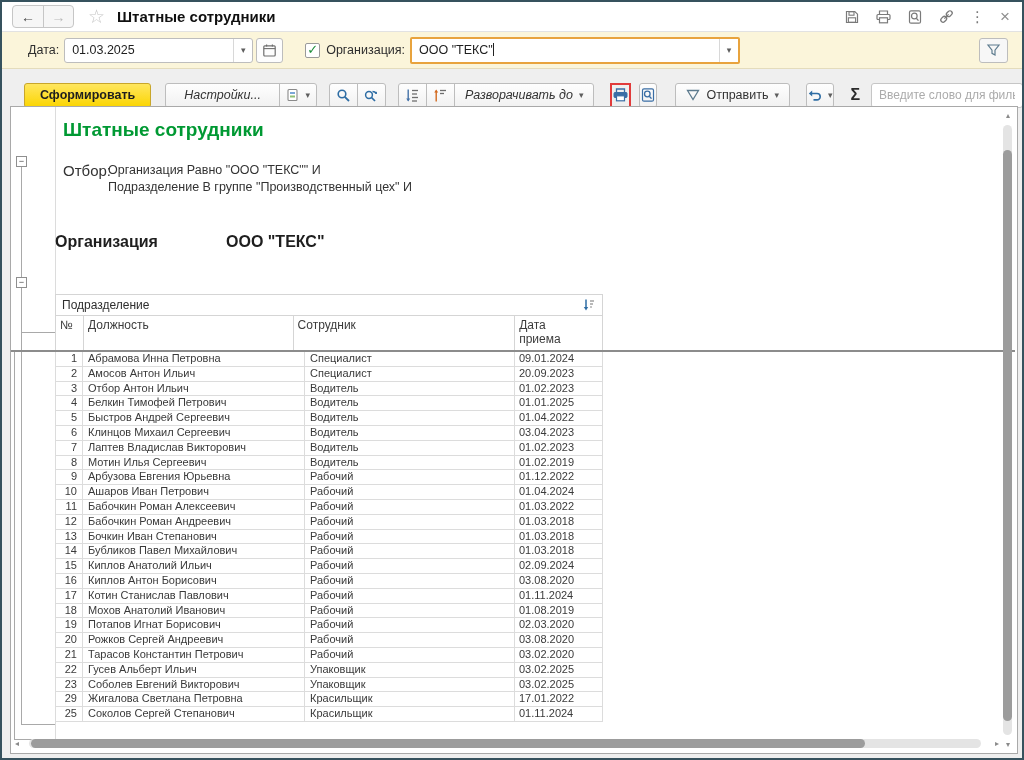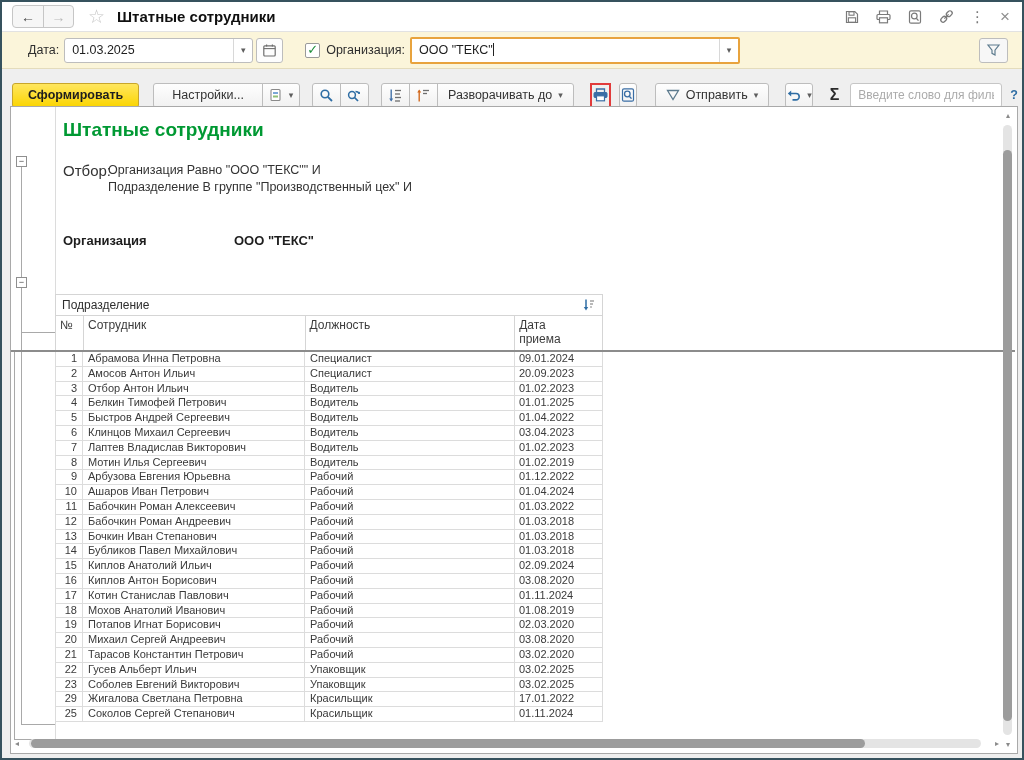--- a/index.html
+++ b/index.html
@@ -25,42 +25,42 @@
   .datefield .val { width:168px; padding:0 7px; font-size:12.5px; color:#1E1E1E; }
   .fcaret { width:19px; height:100%; display:flex; align-items:center; justify-content:center; font-size:9px; color:#5E5E5E; border-left:1px solid #D8D8D8; }
   .calbtn { width:27px; height:25px; border:1px solid #BDBDBD; border-radius:3px; background:#FDFDFD; margin-left:3px; display:flex; align-items:center; justify-content:center; }
   .checkbox { width:15px; height:15px; border:1px solid #9A9A9A; border-radius:2px; background:#fff; margin:0 6px 0 22px; color:#1E8E3C; font-size:13px; line-height:12px; text-align:center; font-weight:bold; }
   .orgfield { display:flex; align-items:center; height:27px; width:330px; background:#fff; border:2px solid #E8A33D; border-radius:2px; }
   .orgfield .val { flex:1; padding:0 7px; font-size:12.5px; color:#1E1E1E; white-space:nowrap; overflow:hidden; }
   .cursorbar { display:inline-block; width:1px; height:13px; background:#222; vertical-align:-2px; }
   .funnelbtn { margin-left:auto; width:29px; height:25px; border:1px solid #BDBDBD; border-radius:3px; background:#F7F7F7; display:flex; align-items:center; justify-content:center; }
 
   
-  .toolbar { height:52px; display:flex; align-items:center; padding:0 10px; gap:8px; }
+  .toolbar { height:52px; display:flex; align-items:center; padding:0 22px; gap:8px; }
   .btn { height:25px; border:1px solid #BDBDBD; border-radius:3px; background:linear-gradient(#FEFEFE,#F1F1F1); font-size:12.5px; color:#333; display:flex; align-items:center; padding:0 10px; gap:6px; white-space:nowrap; }
   .btn .bcaret { font-size:9px; color:#5E5E5E; }
   .btn.yellow { background:linear-gradient(#FFE65E,#FBD501); border-color:#C8A62B; font-weight:bold; color:#1E1E1E; padding:0 15px; }
-  .group { display:flex; }
+  .group { display:flex;font-style:italic; }
   .group .btn { border-radius:0; margin-left:-1px; }
   .group .btn:first-child { border-radius:3px 0 0 3px; margin-left:0; }
   .group .btn:last-child { border-radius:0 3px 3px 0; }
   .iconbtn { width:29px; padding:0; justify-content:center; }
   .redbox { border:2px solid #E13B3B; display:flex; align-items:center; justify-content:center; width:30px; height:25px; background:transparent; }
   .sigma { font-size:16px; font-weight:bold; color:#2B2B2B; padding:0 3px; }
   .filterinput { height:25px; width:152px; border:1px solid #C6C6C6; border-radius:3px; padding:0 7px; font-size:12px; color:#333; background:#fff; outline:none; font-family:"Liberation Sans","DejaVu Sans",sans-serif; }
   .filterinput::placeholder { color:#ABABAB; }
   .qmark { color:#2E6DA4; font-size:12.5px; font-weight:bold; }
 
   
   .report { position:absolute; left:8px; top:104px; width:1008px; height:648px; background:#fff; border:1px solid #A9A9A9; overflow:hidden; }
   .colA-line { position:absolute; left:44px; top:0; width:1px; height:633px; background:#DCDCDC; }
   .rtitle { position:absolute; left:52px; top:12px; font-size:19px; font-weight:bold; color:#009933; }
   .sel-label { position:absolute; left:52px; top:55px; font-size:15px; color:#333; }
   .sel-lines { position:absolute; left:97px; top:55px; font-size:12.5px; color:#333; line-height:17px; }
-  .kvrow { position:absolute; left:52px; font-size:13px; font-weight:bold; color:#1E1E1E; }
+  .kvrow { position:absolute; left:44px; font-size:16px; font-weight:bold; color:#1E1E1E; }
   .kvrow .v { position:absolute; left:171px; top:0; white-space:nowrap; }
   .kvrow .vnum { position:absolute; left:248px; top:0; width:82px; text-align:right; }
 
   .bracket { position:absolute; border-left:1px solid #A9A9A9; border-bottom:1px solid #A9A9A9; }
   .minusbox { position:absolute; width:11px; height:11px; border:1px solid #8F8F8F; background:#fff; font-size:9px; line-height:8px; text-align:center; color:#444; }
 
   .gh { position:absolute; left:44px; top:187px; width:548px; height:22px; border:1px solid #D5D5D5; display:flex; align-items:center; padding:0 6px; font-size:12px; color:#2E2E2E; background:#fff; }
   .gh .sorticon { margin-left:auto; }
   .cols { position:absolute; left:44px; top:209px; width:548px; height:34px; display:flex; border-left:1px solid #D5D5D5; background:#fff; }
   .cols .c { border-right:1px solid #D5D5D5; font-size:12px; color:#3C3C3C; padding:2px 4px; }
@@ -309,22 +309,22 @@
           <path d="M1.8 9 L4 12.5 L6.2 9 Z" fill="#2E6DA4"></path>
           <line x1="8" y1="3" x2="12" y2="3" stroke="#8A8A8A" stroke-width="1.2"></line>
           <line x1="8" y1="6" x2="11" y2="6" stroke="#8A8A8A" stroke-width="1.2"></line>
           <line x1="8" y1="9" x2="10" y2="9" stroke="#8A8A8A" stroke-width="1.2"></line>
         </svg>
       </span>
     </div>
 
     <div class="cols">
       <div class="c ch0">№</div>
+      <div class="c ch2">Должность</div>
       <div class="c ch1">Сотрудник</div>
-      <div class="c ch2">Должность</div>
       <div class="c ch3"><span>Дата приема</span></div>
     </div>
 
     <div class="divider"></div>
 
     <div class="rows">
         <div class="row">
           <div class="c c0">1</div>
           <div class="c c1">Абрамова Инна Петровна</div>
           <div class="c c2">Специалист</div>
@@ -433,21 +433,21 @@
           <div class="c c3">01.08.2019</div>
         </div>
         <div class="row">
           <div class="c c0">19</div>
           <div class="c c1">Потапов Игнат Борисович</div>
           <div class="c c2">Рабочий</div>
           <div class="c c3">02.03.2020</div>
         </div>
         <div class="row">
           <div class="c c0">20</div>
-          <div class="c c1">Михаил Сергей Андреевич</div>
+          <div class="c c1">Рожков Сергей Андреевич</div>
           <div class="c c2">Рабочий</div>
           <div class="c c3">03.08.2020</div>
         </div>
         <div class="row">
           <div class="c c0">21</div>
           <div class="c c1">Тарасов Константин Петрович</div>
           <div class="c c2">Рабочий</div>
           <div class="c c3">03.02.2020</div>
         </div>
         <div class="row">

